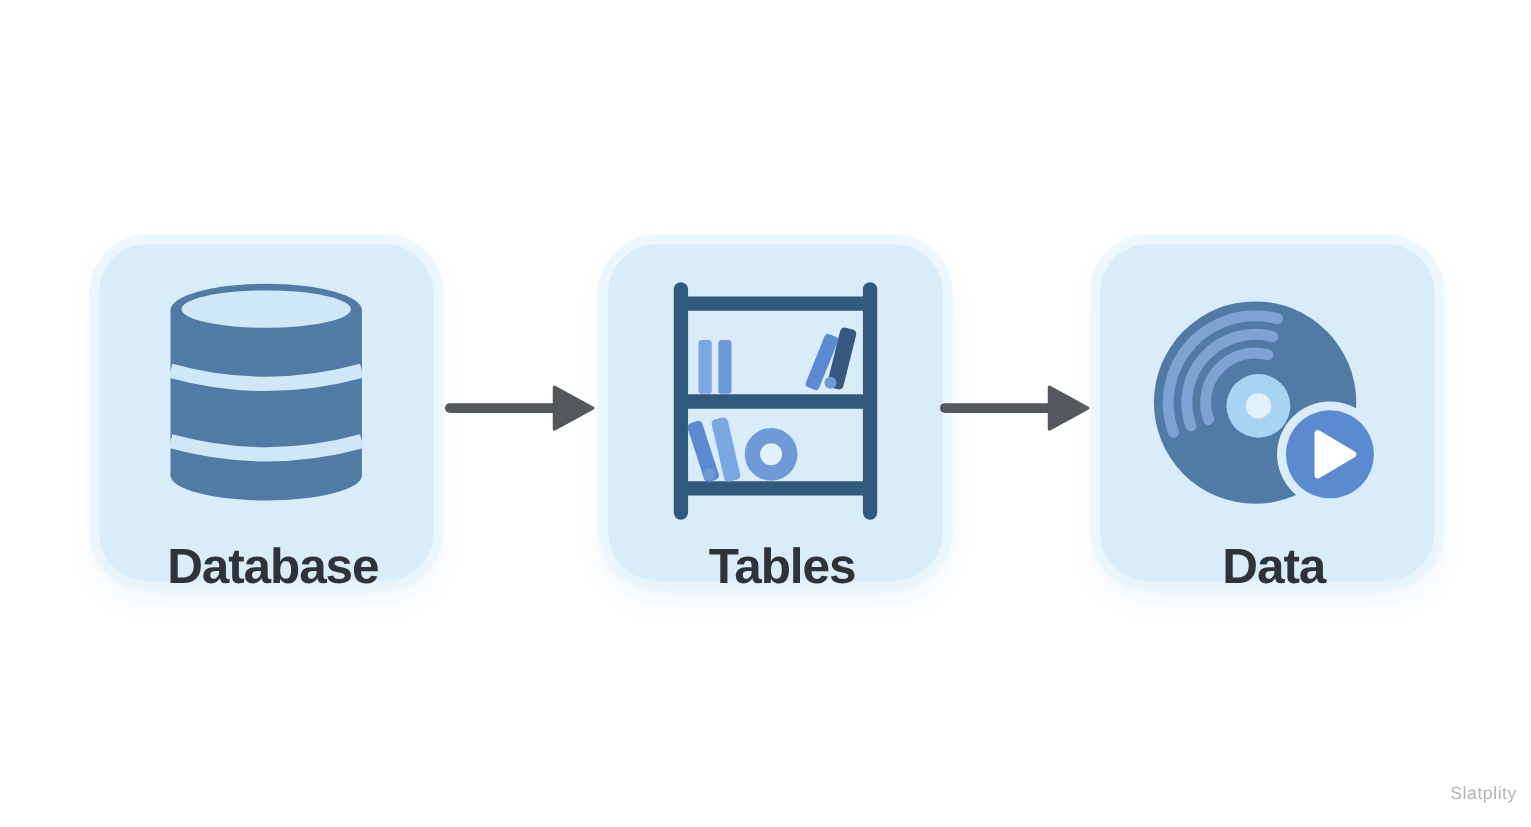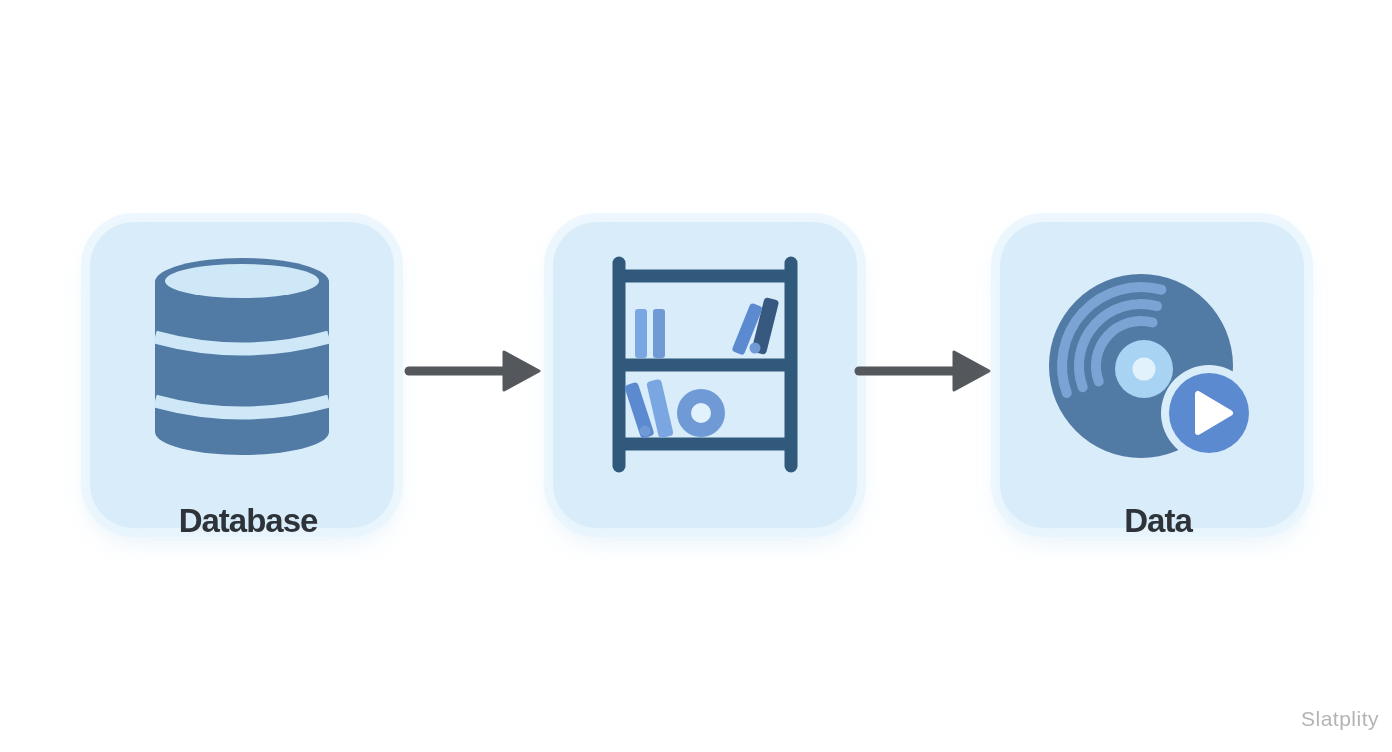--- a/index.html
+++ b/index.html
@@ -37,30 +37,30 @@
   .card-data{left:1000px;text-decoration:underline;}
   .icon-wrap{
     position:absolute;left:0;right:0;display:flex;justify-content:center;
   }
   .card-database .icon-wrap{top:35px;}
   .card-tables .icon-wrap{top:31px;}
   .card-data .icon-wrap{top:49px;}
   .node-label{
     position:absolute;left:12px;right:0;bottom:-9px;
     text-align:center;
-    font-size:33px;font-weight:700;letter-spacing:-1px;
+    font-size:45px;font-weight:700;letter-spacing:-1px;
     color:var(--label-color);
     line-height:1;
   }
   .connector{position:absolute;top:343px;width:140px;height:56px;}
   .connector-1{left:402px;}
   .connector-2{left:852px;}
   .watermark{
     position:absolute;right:13px;bottom:21px;
-    font-size:21px;font-weight:400;letter-spacing:0.5px;
+    font-size:16px;font-weight:400;letter-spacing:0.5px;
     color:var(--watermark-gray);
   }
   
   .f-steel{fill:var(--icon-steel-blue);}
   .f-pale{fill:var(--icon-pale-blue);}
   .f-light{fill:var(--icon-light-blue);}
   .f-book{fill:var(--icon-book-blue);}
   .f-mid{fill:var(--icon-mid-blue);}
   .f-navy{fill:var(--icon-navy-blue);}
   .f-inner{fill:var(--icon-inner-blue);}
@@ -116,20 +116,21 @@
         <rect class="f-mid" x="126" y="48" width="13" height="52" rx="3.5" transform="rotate(22 132 100)"></rect>
 
         <rect class="f-mid" x="36" y="128" width="14" height="56" rx="4" transform="rotate(-18 43 184)"></rect>
         <circle class="f-book" cx="40" cy="178" r="5.5"></circle>
         <rect class="f-light" x="54" y="126" width="15" height="58" rx="4" transform="rotate(-13 61 184)"></rect>
 
         <circle class="f-book" cx="96" cy="160" r="24"></circle>
         <circle class="f-hole" cx="96" cy="160" r="10"></circle>
       </svg>
     </div>
+    <div class="node-label">Tables</div>
   </div>
 
   <svg class="connector connector-2" viewBox="0 0 140 56" aria-hidden="true">
     <line class="s-arrow" x1="7" y1="28" x2="102" y2="28" stroke-width="9" stroke-linecap="round"></line>
     <path class="f-arrow s-arrow" d="M102,9 L102,47 L137,28 Z" stroke-width="3" stroke-linejoin="round"></path>
   </svg>
 
   <div class="node-card card-data">
     <div class="icon-wrap">
       <svg width="212" height="196" viewBox="0 0 212 196" aria-hidden="true">

